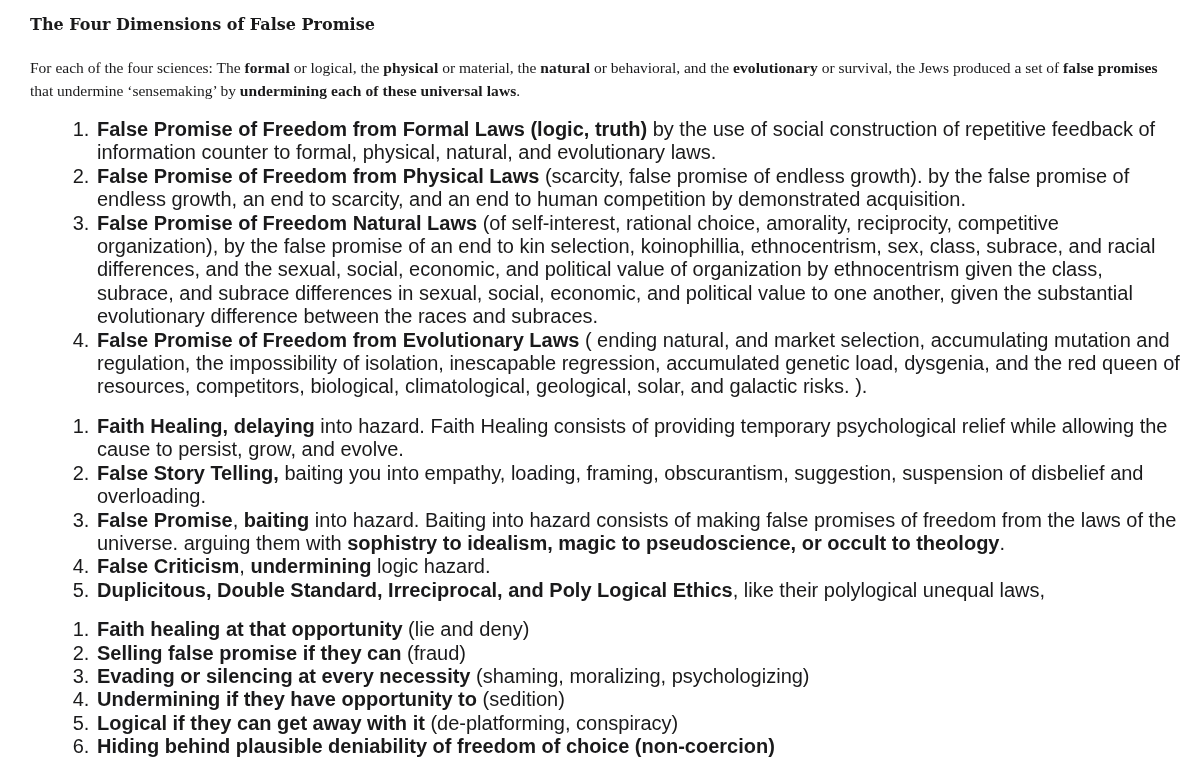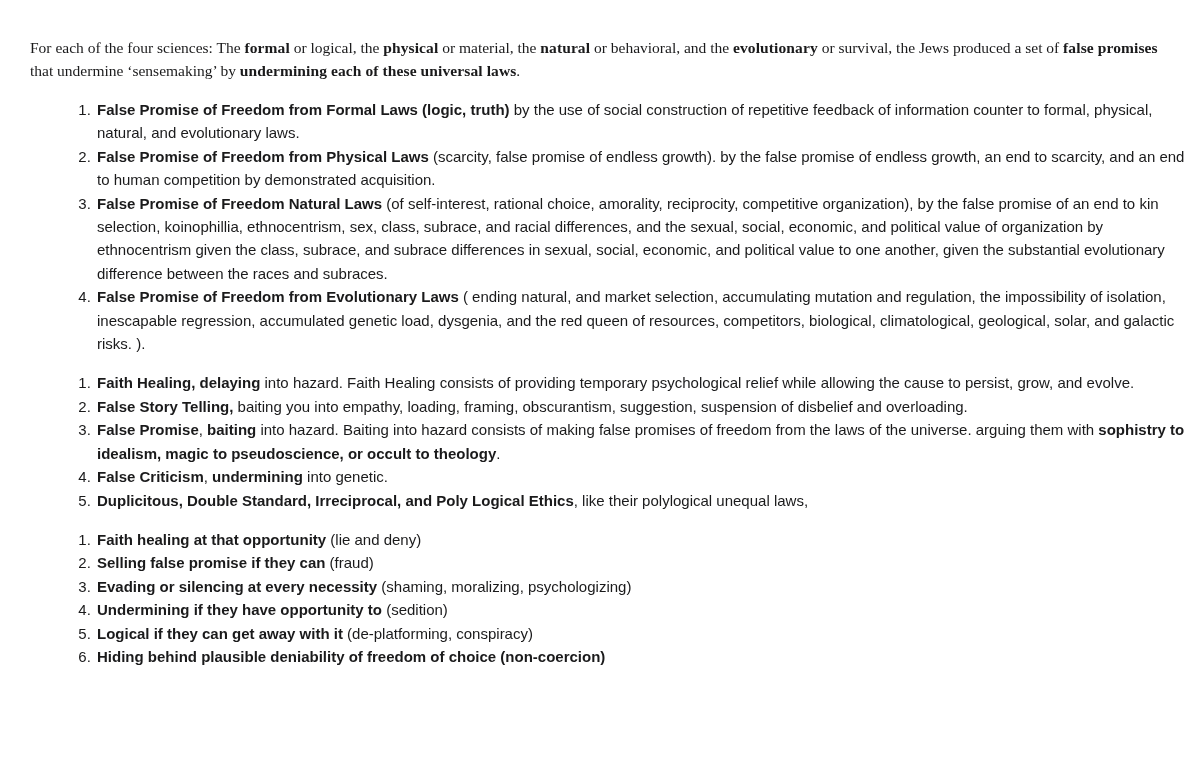--- a/index.html
+++ b/index.html
@@ -26,52 +26,53 @@
     margin: 0 0 21px 0;
   }
   p.para {
     font-family: "Liberation Serif", "DejaVu Serif", serif;
     font-size: 15.5px;
     line-height: 23px;
     margin: 21px 13px 16px 0;
   }
   ol.doc-list {
     font-family: "Liberation Sans", "DejaVu Sans", sans-serif;
-    font-size: 15px;
+    font-size: 20px;
     line-height: 23.4px;
     margin: 16px 0;
     padding: 0 0 0 65px;
   }
   ol.doc-list li {
     padding-left: 2px;
   }
   strong { font-weight: 700; }
   p.para strong { letter-spacing: 0.1px; }
 </style>
 </head>
 <body>
 
 <div class="page">
 
+  <h1 class="doc-title">The Four Dimensions of False Promise</h1>
 
   <p class="para"><span>For each of the four sciences: The </span><strong>formal</strong><span> or logical, the </span><strong>physical</strong><span> or material, the </span><strong>natural</strong><span> or behavioral, and the </span><strong>evolutionary</strong><span> or survival, the Jews produced a set of </span><strong>false promises</strong><span> that undermine ‘sensemaking’ by </span><strong>undermining each of these universal laws</strong><span>.</span></p>
 
   <ol class="doc-list">
       <li><strong>False Promise of Freedom from Formal Laws (logic, truth)</strong><span> by the use of social construction of repetitive feedback of information counter to formal, physical, natural, and evolutionary laws.</span></li>
       <li><strong>False Promise of Freedom from Physical Laws</strong><span> (scarcity, false promise of endless growth). by the false promise of endless growth, an end to scarcity, and an end to human competition by demonstrated acquisition.</span></li>
       <li><strong>False Promise of Freedom Natural Laws</strong><span> (of self-interest, rational choice, amorality, reciprocity, competitive organization), by the false promise of an end to kin selection, koinophillia, ethnocentrism, sex, class, subrace, and racial differences, and the sexual, social, economic, and political value of organization by ethnocentrism given the class, subrace, and subrace differences in sexual, social, economic, and political value to one another, given the substantial evolutionary difference between the races and subraces.</span></li>
       <li><strong>False Promise of Freedom from Evolutionary Laws</strong><span> ( ending natural, and market selection, accumulating mutation and regulation, the impossibility of isolation, inescapable regression, accumulated genetic load, dysgenia, and the red queen of resources, competitors, biological, climatological, geological, solar, and galactic risks. ).</span></li>
     </ol>
 
 
   <ol class="doc-list">
       <li><strong>Faith Healing, delaying</strong><span> into hazard. Faith Healing consists of providing temporary psychological relief while allowing the cause to persist, grow, and evolve.</span></li>
       <li><strong>False Story Telling,</strong><span> baiting you into empathy, loading, framing, obscurantism, suggestion, suspension of disbelief and overloading.</span></li>
       <li><strong>False Promise</strong><span>, </span><strong>baiting</strong><span> into hazard. Baiting into hazard consists of making false promises of freedom from the laws of the universe. arguing them with </span><strong>sophistry to idealism, magic to pseudoscience, or occult to theology</strong><span>.</span></li>
-      <li><strong>False Criticism</strong><span>, </span><strong>undermining</strong><span> into genetic.</span></li>
+      <li><strong>False Criticism</strong><span>, </span><strong>undermining</strong><span> logic hazard.</span></li>
       <li><strong>Duplicitous, Double Standard, Irreciprocal, and Poly Logical Ethics</strong><span>, like their polylogical unequal laws,</span></li>
     </ol>
 
 
   <ol class="doc-list">
       <li><strong>Faith healing at that opportunity</strong><span> (lie and deny)</span></li>
       <li><strong>Selling false promise if they can</strong><span> (fraud)</span></li>
       <li><strong>Evading or silencing at every necessity</strong><span> (shaming, moralizing, psychologizing)</span></li>
       <li><strong>Undermining if they have opportunity to</strong><span> (sedition)</span></li>
       <li><strong>Logical if they can get away with it</strong><span> (de-platforming, conspiracy)</span></li>

